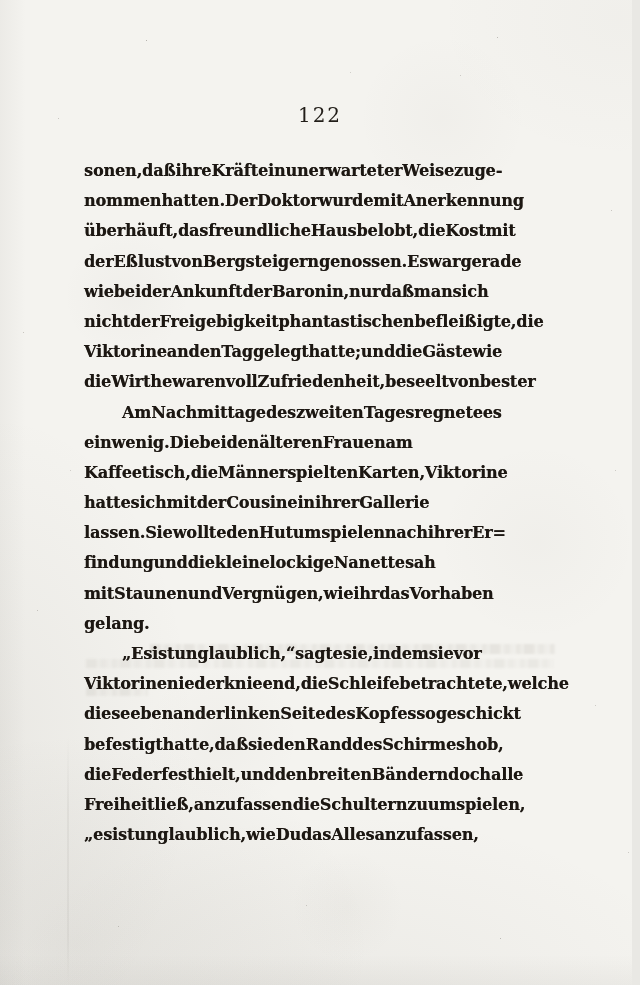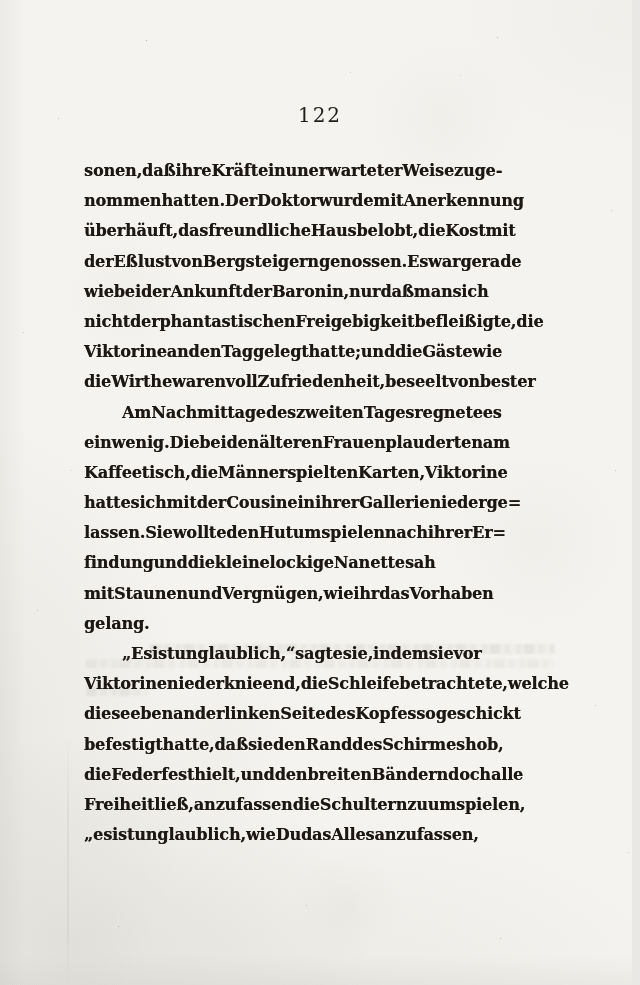--- a/index.html
+++ b/index.html
@@ -198,22 +198,22 @@
         <span class="w">der</span>
         <span class="w">Baronin,</span>
         <span class="w">nur</span>
         <span class="w">daß</span>
         <span class="w">man</span>
         <span class="w">sich</span>
       </div>
       <div class="line">
         <span class="w">nicht</span>
         <span class="w">der</span>
+        <span class="w">Freigebigkeit</span>
         <span class="w">phantastischen</span>
-        <span class="w">Freigebigkeit</span>
         <span class="w">befleißigte,</span>
         <span class="w">die</span>
       </div>
       <div class="line">
         <span class="w">Viktorine</span>
         <span class="w">an</span>
         <span class="w">den</span>
         <span class="w">Tag</span>
         <span class="w">gelegt</span>
         <span class="w">hatte;</span>
@@ -241,41 +241,39 @@
         <span class="w">regnete</span>
         <span class="w">es</span>
       </div>
       <div class="line">
         <span class="w">ein</span>
         <span class="w">wenig.</span>
         <span class="w">Die</span>
         <span class="w">beiden</span>
         <span class="w">älteren</span>
         <span class="w">Frauen</span>
-        <span class="w">plauderten</span>
         <span class="w">am</span>
       </div>
       <div class="line">
         <span class="w">Kaffeetisch,</span>
         <span class="w">die</span>
         <span class="w">Männer</span>
         <span class="w">spielten</span>
         <span class="w">Karten,</span>
         <span class="w">Viktorine</span>
       </div>
       <div class="line">
         <span class="w">hatte</span>
         <span class="w">sich</span>
         <span class="w">mit</span>
         <span class="w">der</span>
         <span class="w">Cousine</span>
         <span class="w">in</span>
         <span class="w">ihrer</span>
         <span class="w">Gallerie</span>
-        <span class="w">niederge=</span>
       </div>
       <div class="line">
         <span class="w">lassen.</span>
         <span class="w">Sie</span>
         <span class="w">wollte</span>
         <span class="w">den</span>
         <span class="w">Hut</span>
         <span class="w">umspielen</span>
         <span class="w">nach</span>
         <span class="w">ihrer</span>

